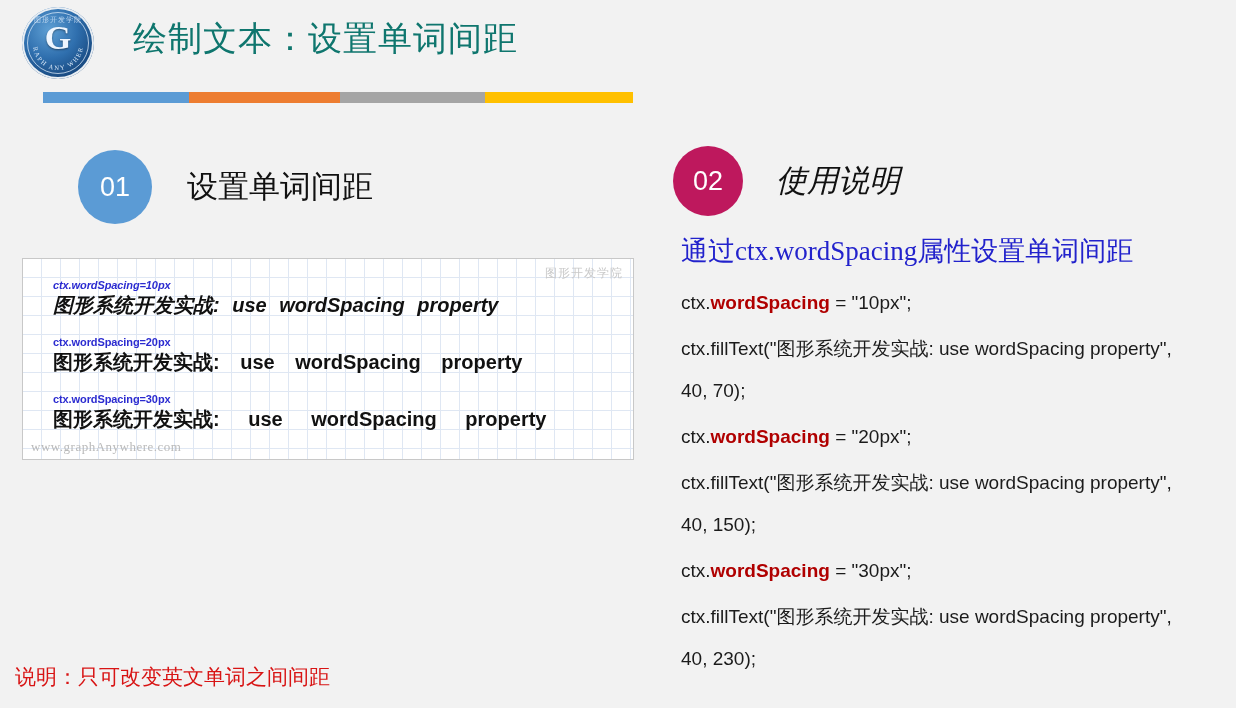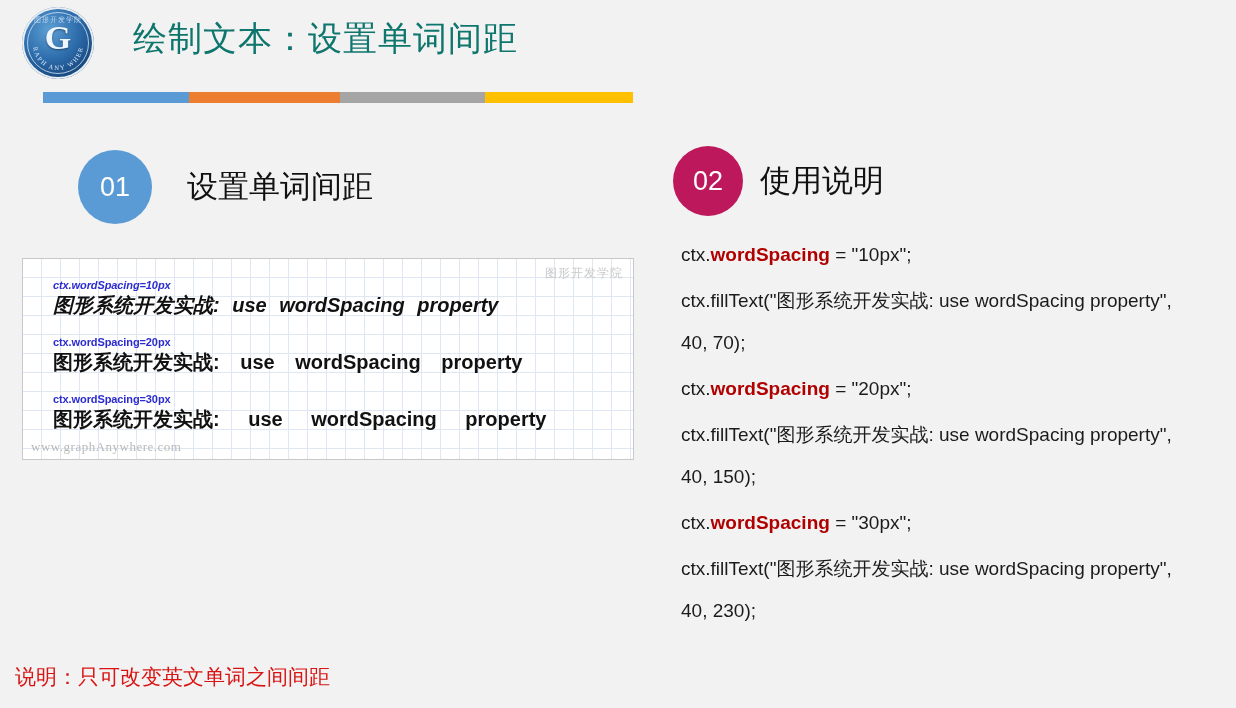--- a/index.html
+++ b/index.html
@@ -50,21 +50,21 @@
   .sec{position:absolute;display:flex;align-items:center;}
   .sec-left{left:78px;top:150px;}
   .sec-right{left:673px;top:146px;}
   .badge{
     border-radius:50%;display:flex;align-items:center;justify-content:center;
     color:#fff;font-size:27px;font-weight:300;line-height:1;
   }
   .badge-01{width:74px;height:74px;background:#5b9bd5;}
   .badge-02{width:70px;height:70px;background:#be185d;}
   .sec-title{margin-left:35px;font-size:31px;color:#111;white-space:nowrap;}
-  .sec-right .sec-title{margin-left:17px;}
+  .sec-right .sec-title{margin-left:33px;font-style:italic;}
 
   
   .canvas-panel{
     position:absolute;left:22px;top:258px;width:612px;height:202px;
     background:#ffffff;
     border:1px solid #c8c8c8;
     box-sizing:border-box;
     background-image:
       linear-gradient(to right,#dfe7f3 1px,transparent 1px),
       linear-gradient(to bottom,#dfe7f3 1px,transparent 1px);
@@ -168,20 +168,21 @@
     <div class="demo-label">ctx.wordSpacing=30px</div>
     <div class="demo-text ws30">图形系统开发实战:  use  wordSpacing  property</div>
   </div>
 
   <div class="watermark-bl">www.graphAnywhere.com</div>
 </div>
 
 <div class="note">说明：只可改变英文单词之间间距</div>
 
 <div class="rcol">
+  <div class="rhead">通过ctx.wordSpacing属性设置单词间距</div>
 
   <div class="code">
     <div class="code-line">
       <span>ctx.</span><span class="kw">wordSpacing</span><span> = "10px";</span>
     </div>
 
     <div class="code-line wrap">ctx.fillText("图形系统开发实战: use wordSpacing property", 40, 70);</div>
 
     <div class="code-line">
       <span>ctx.</span><span class="kw">wordSpacing</span><span> = "20px";</span>

